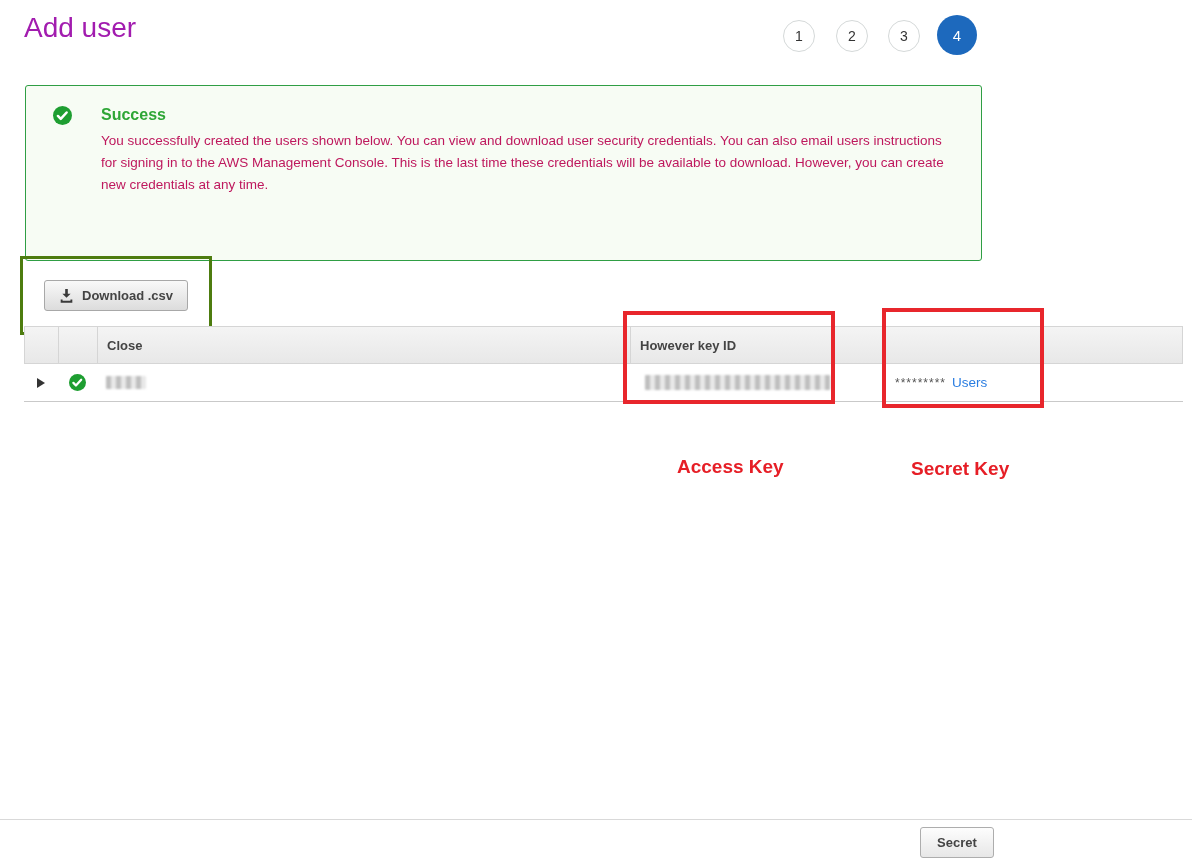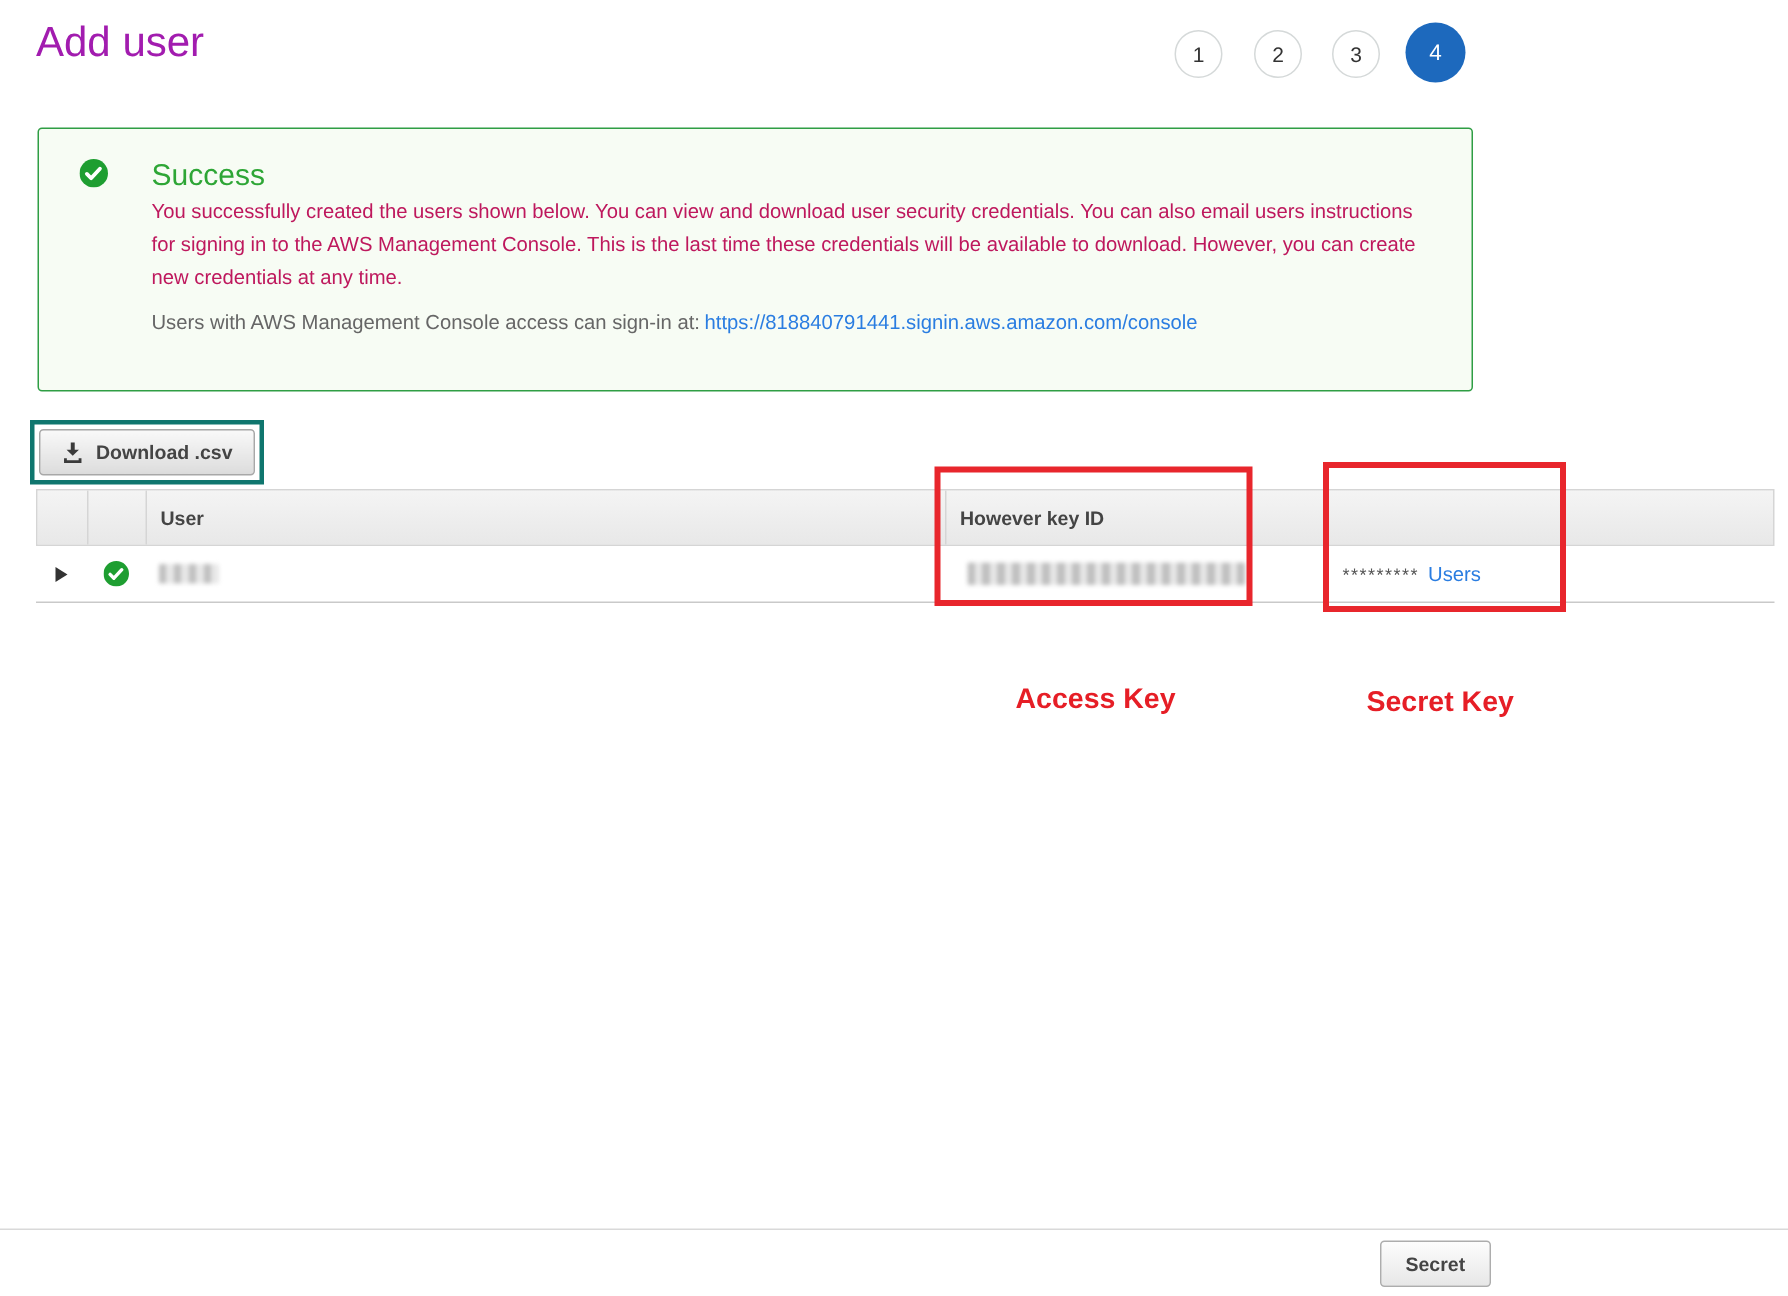--- a/index.html
+++ b/index.html
@@ -14,30 +14,30 @@
     border:1px solid #d5d9d9; background:#fff; color:#333; font-size:14px;
     display:flex; align-items:center; justify-content:center; }
   .step.s1 { left:783px; } .step.s2 { left:836px; } .step.s3 { left:888px; }
   .step.active { left:937px; top:15px; width:40px; height:40px; border:none;
     background:#1d69bd; color:#fff; font-size:15px; }
 
   
   .success-panel { position:absolute; left:25px; top:85px; width:957px; height:176px;
     background:#f7fcf4; border:1px solid #2f9e44; border-radius:3px; }
   .success-check { position:absolute; left:27px; top:20px; width:19px; height:19px; }
-  .success-heading { position:absolute; left:75px; top:20px; font-size:20px;
-    color:#2ea636; font-weight:400; }
+  .success-heading { position:absolute; left:75px; top:20px; font-size:16px;
+    color:#2ea636; font-weight:700; }
   .success-body { position:absolute; left:75px; top:44px; width:856px;
     font-size:13.5px; line-height:22px; color:#be185d; }
   .signin-line { position:absolute; left:75px; top:121px; font-size:13.5px; color:#666; }
   .signin-line a { color:#2a7de1; text-decoration:none; margin-left:3px; cursor:pointer; }
 
   
-  .download-anno { position:absolute; left:20px; top:280px; border:3px solid #0f766e;
-    padding:3px; }
+  .download-anno { position:absolute; left:20px; top:256px; border:3px solid #4d7c0f;
+    padding:21px; }
   .btn-download { display:inline-flex; align-items:center; gap:8px; padding:7px 14px;
     background:linear-gradient(#f9f9f9,#dcdcdc); border:1px solid #a8a8a8;
     border-radius:3px; font-size:13px; font-weight:bold; color:#444; cursor:pointer; }
 
   
   .cred-table { position:absolute; left:24px; top:326px; width:1159px; }
   .thead { display:flex; height:38px; background:linear-gradient(#f4f4f4,#e8e8e8);
     border:1px solid #d5d5d5; }
   .th { display:flex; align-items:center; border-right:1px solid #d5d5d5;
     font-size:13px; font-weight:bold; color:#444; padding-left:9px; height:100%; }
@@ -88,40 +88,37 @@
   <div class="step active">4</div>
 </div>
 
 <div class="success-panel">
   <svg class="success-check" viewBox="0 0 24 24">
     <circle cx="12" cy="12" r="12" fill="#1e9e31"></circle>
     <path d="M6.2 12.6l3.6 3.6 7.4-8" stroke="#fff" stroke-width="3.2" fill="none" stroke-linecap="round" stroke-linejoin="round"></path>
   </svg>
   <div class="success-heading">Success</div>
   <div class="success-body">You successfully created the users shown below. You can view and download user security credentials. You can also email users instructions for signing in to the AWS Management Console. This is the last time these credentials will be available to download. However, you can create new credentials at any time.</div>
-  <div class="signin-line">
-    <span>Users with AWS Management Console access can sign-in at:</span><a>https://818840791441.signin.aws.amazon.com/console</a>
-  </div>
 </div>
 
 <div class="download-anno">
   <button class="btn-download">
     <svg width="15" height="15" viewBox="0 0 16 16">
       <path d="M6.6 1h2.8v5.2h3L8 10.4 3.6 6.2h3z" fill="#3a3a3a"></path>
       <path d="M1.8 12.2h2v1.4h8.4v-1.4h2v3.4H1.8z" fill="#3a3a3a"></path>
     </svg>
     <span>Download .csv</span>
   </button>
 </div>
 
 <div class="cred-table">
   <div class="thead">
     <div class="th c1"></div>
     <div class="th c2"></div>
-    <div class="th c3">User</div>
+    <div class="th c3">Close</div>
     <div class="th c4">However key ID</div>
   </div>
   <div class="trow">
     <div class="td c1 center">
       <span class="caret-right"></span>
     </div>
     <div class="td c2 center">
       <svg class="row-check" viewBox="0 0 24 24">
         <circle cx="12" cy="12" r="12" fill="#1e9e31"></circle>
         <path d="M6.2 12.6l3.6 3.6 7.4-8" stroke="#fff" stroke-width="3.2" fill="none" stroke-linecap="round" stroke-linejoin="round"></path>

